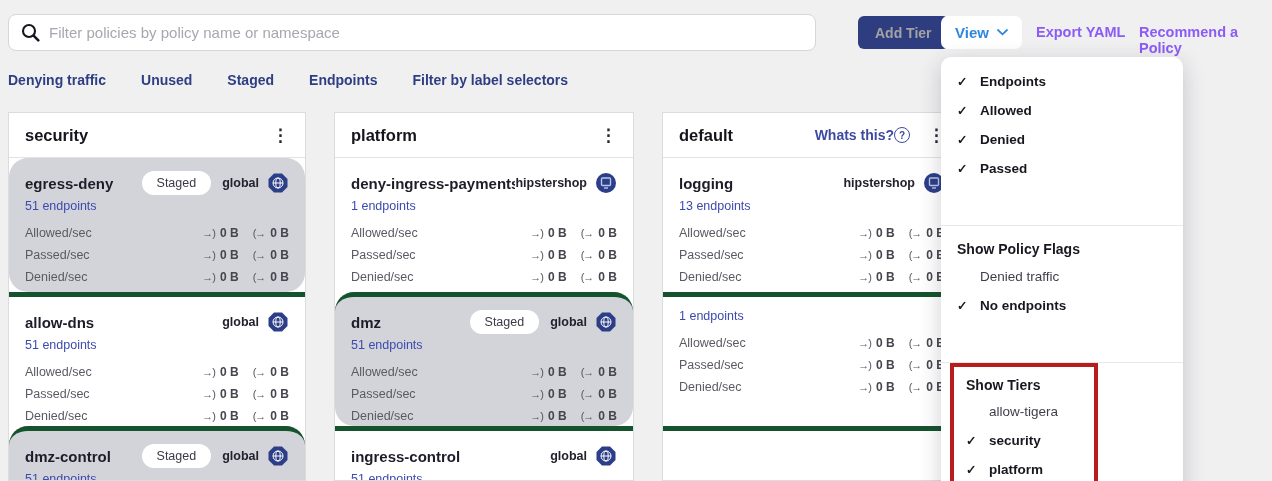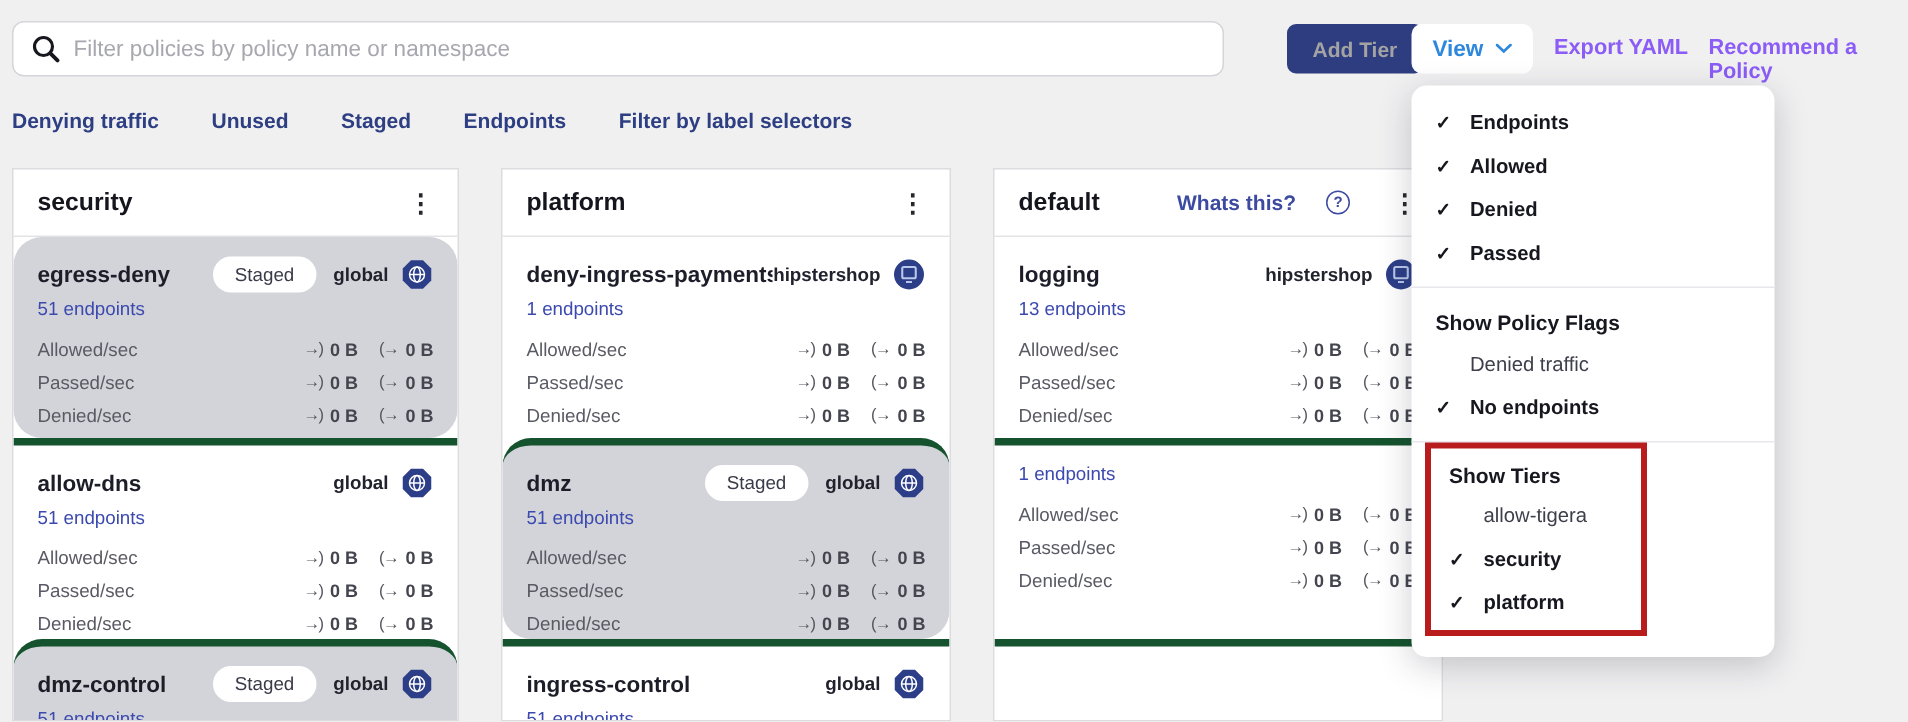--- a/index.html
+++ b/index.html
@@ -56,22 +56,22 @@
   .col-1 { left:8px;   width:298px; }
   .col-2 { left:334px; width:300px; }
   .col-3 { left:662px; width:300px; }
 
   .tier-header {
     height:45px; flex:0 0 45px; display:flex; align-items:center;
     padding:0 16px; border-bottom:1px solid #e3e3e6; gap:10px;
   }
   .tier-name { font-size:16.5px; font-weight:700; color:#15151d; flex:1; }
   .kebab { font-size:17px; font-weight:700; color:#26262f; cursor:pointer; line-height:1; }
-  .whats-this { display:flex; align-items:center; gap:20px; color:#3c4aa0;
-    font-size:14px; font-weight:600; cursor:pointer; margin-right:18px; }
+  .whats-this { display:flex; align-items:center; gap:0; color:#3c4aa0;
+    font-size:14px; font-weight:600; cursor:pointer; margin-right:8px; }
   .help-circle {
     width:16px; height:16px; border:1.4px solid #3c4aa0; border-radius:50%;
     font-size:10px; font-weight:700; display:flex; align-items:center; justify-content:center;
   }
 
   .card { height:134px; flex:0 0 134px; padding:12px 16px 0; background:#fff; cursor:pointer; }
   .card + .card, .empty-rest { border-top:5px solid #14532d; }
   .card.gray { background:#d3d4d9;border-radius:19px; }
   .card-top { display:flex; align-items:center; height:26px; margin-bottom:3px; }
   .pname { font-size:15px; font-weight:700; color:#1d1d29; flex:1; min-width:0;
@@ -94,21 +94,21 @@
   .sval { font-size:12px; font-weight:600; color:#45454f; }
   .empty-rest { flex:1; background:#fff; }
 
   
   .vmenu {
     position:absolute; left:941px; top:57px; width:242px; background:#fff;
     border-radius:10px; box-shadow:0 6px 22px rgba(40,40,60,.22); z-index:50;
     padding-bottom:6px;
   }
   .msec { padding:10px 0 8px; }
-  .msec + .msec { border-top:1px solid #e8e8ec; }
+  .msec + .msec { border-top:1px solid #e8e8ec;margin-top:34px; }
   .mhead { font-size:14px; font-weight:700; color:#17171f; padding:0 16px; line-height:26px; }
   .mi { display:flex; align-items:center; height:29px; padding:0 16px;
     font-size:13.5px; font-weight:700; color:#17171f; cursor:pointer; }
   .mi .chk { width:15px; margin-right:8px; font-size:12.5px; flex:0 0 15px; }
   .mi.off { font-weight:400; color:#3f3f4c; }
   .mi.off .chk { visibility:hidden; }
   .sec3-wrap { padding:0 0 2px; }
   .tiers-box {
     border:4px solid #b91c1c; margin:0 0 6px 9px; width:148px; padding:6px 0 4px;
   }

